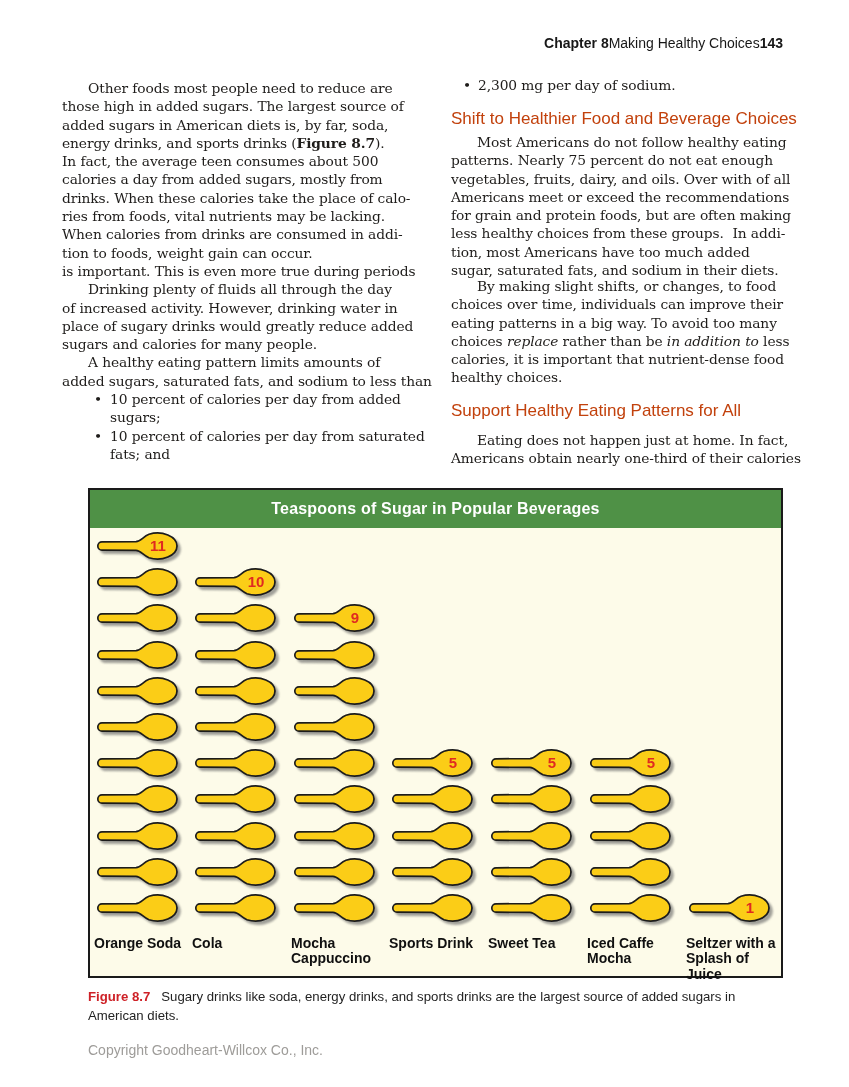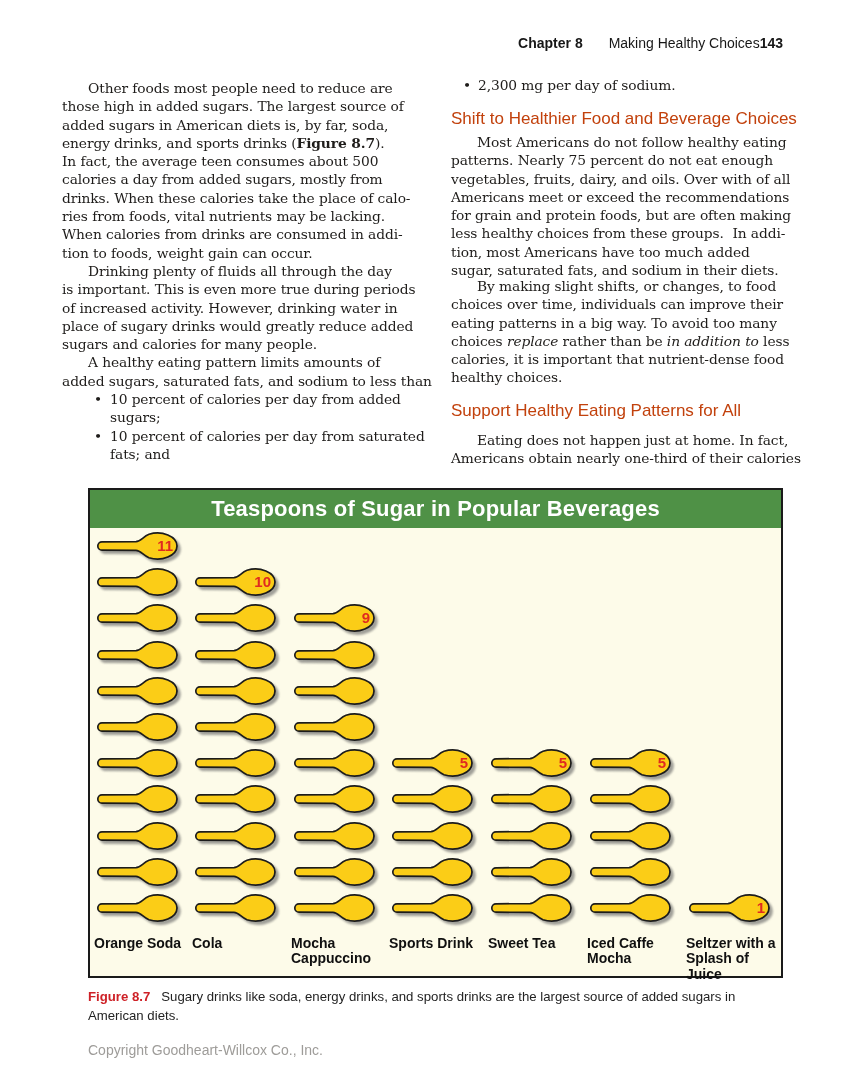--- a/index.html
+++ b/index.html
@@ -5,21 +5,21 @@
   *{margin:0;padding:0;box-sizing:border-box}
   html,body{background:#fff}
   body{width:849px;height:1087px;position:relative;overflow:hidden;
        font-family:"DejaVu Serif",serif;color:#1e1c1a}
   .b{font-weight:bold}
   .i{font-style:italic}
 
   
   .runhead{position:absolute;top:35px;left:0;width:783px;text-align:right;
            font-family:"Liberation Sans",sans-serif;font-size:14px;color:#171717}
-  .runhead .title{margin-left:26px;font-weight:normal}
+  .runhead .title{margin-left:0;font-weight:normal}
   .runhead .pagenum{}
 
   
   .tline{white-space:pre;height:18.3px;line-height:18.3px;font-size:13.8px;
          letter-spacing:-0.1px;position:relative}
   .tline.indent{padding-left:26px}
   .lc{position:absolute;left:62px;top:79px;width:360px}
   .lc .tline.bullet,.lc .tline.cont{padding-left:48px}
   .lc .dot{position:absolute;left:32px;top:0}
   .rc{position:absolute;left:451px;top:0;width:341px}
@@ -27,24 +27,24 @@
   .rc .tline.bullet,.rc .tline.cont{padding-left:27px}
   .rc .dot{position:absolute;left:12px;top:0}
   .heading{position:absolute;left:0;font-family:"Liberation Sans",sans-serif;
            font-size:17px;font-weight:400;color:#c2410c;white-space:nowrap}
 
   
   .chart{position:absolute;left:88px;top:488px;width:695px;height:490px;
          border:2px solid #1a1a1a;background:#FDFBE9}
   .chart-titlebar{position:absolute;left:0;top:0;width:100%;height:38px;background:#4F9146;
          color:#fff;font-family:"Liberation Sans",sans-serif;font-weight:bold;
-         font-size:22px;text-align:center;line-height:38px;letter-spacing:.2px}
+         font-size:16px;text-align:center;line-height:38px;letter-spacing:.2px}
   .spoon{position:absolute;width:84px;height:30px}
   .spoon svg{display:block;filter:drop-shadow(3px 3.5px 1px rgba(104,104,104,.62))}
-  .spoon-num{position:absolute;left:48px;top:0;width:30px;height:30px;text-align:right;
+  .spoon-num{position:absolute;left:48px;top:0;width:30px;height:30px;text-align:center;
          line-height:30px;font-family:"Liberation Sans",sans-serif;font-weight:bold;
          font-size:15px;color:#E02A20}
   .bev-label{position:absolute;top:446px;font-family:Liberation Sans, sans-serif;
          font-weight:bold;font-size:14px;line-height:15.4px;white-space:pre-line;color:#101010}
 
   
   .caption{position:absolute;left:88px;top:988px;width:705px;
          font-family:"Liberation Sans",sans-serif;font-size:13.2px;line-height:18.5px;
          color:#232323;white-space:pre}
   .cap-label{color:#CE2127;font-weight:bold;margin-right:11px}
@@ -64,22 +64,22 @@
       <div class="tline indent"><span>Other foods most people need to reduce are</span></div>
       <div class="tline"><span>those high in added sugars. The largest source of</span></div>
       <div class="tline"><span>added sugars in American diets is, by far, soda,</span></div>
       <div class="tline"><span>energy drinks, and sports drinks (</span><span class="b">Figure 8.7</span><span>).</span></div>
       <div class="tline"><span>In fact, the average teen consumes about 500</span></div>
       <div class="tline"><span>calories a day from added sugars, mostly from</span></div>
       <div class="tline"><span>drinks. When these calories take the place of calo-</span></div>
       <div class="tline"><span>ries from foods, vital nutrients may be lacking.</span></div>
       <div class="tline"><span>When calories from drinks are consumed in addi-</span></div>
       <div class="tline"><span>tion to foods, weight gain can occur.</span></div>
+      <div class="tline"><span>is important. This is even more true during periods</span></div>
       <div class="tline indent"><span>Drinking plenty of fluids all through the day</span></div>
-      <div class="tline"><span>is important. This is even more true during periods</span></div>
       <div class="tline"><span>of increased activity. However, drinking water in</span></div>
       <div class="tline"><span>place of sugary drinks would greatly reduce added</span></div>
       <div class="tline"><span>sugars and calories for many people.</span></div>
       <div class="tline indent"><span>A healthy eating pattern limits amounts of</span></div>
       <div class="tline"><span>added sugars, saturated fats, and sodium to less than</span></div>
       <div class="tline bullet"><span class="dot">•</span><span>10 percent of calories per day from added</span></div>
       <div class="tline cont"><span>sugars;</span></div>
       <div class="tline bullet"><span class="dot">•</span><span>10 percent of calories per day from saturated</span></div>
       <div class="tline cont"><span>fats; and</span></div>
     </div>

